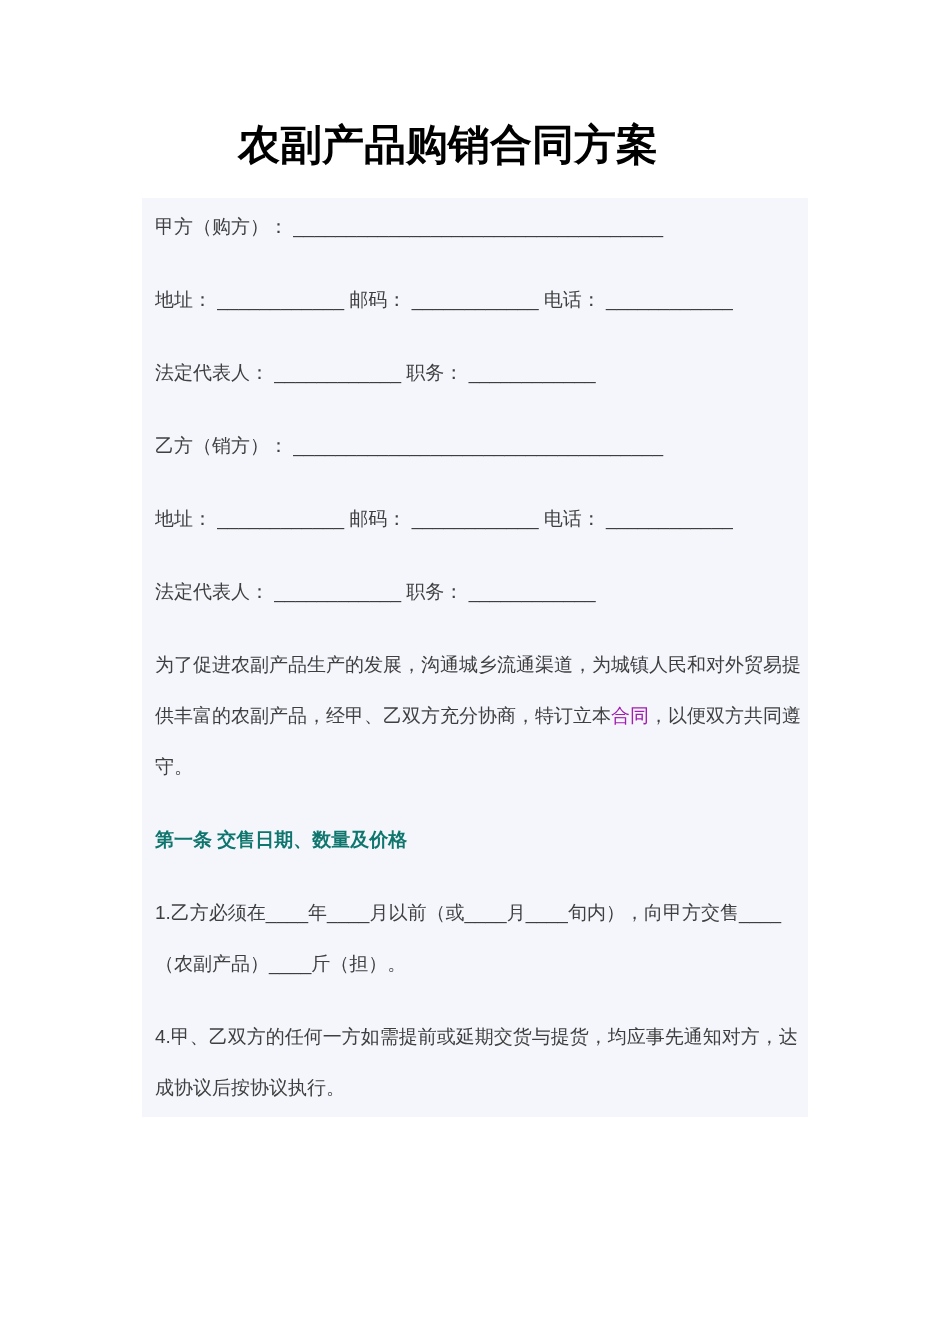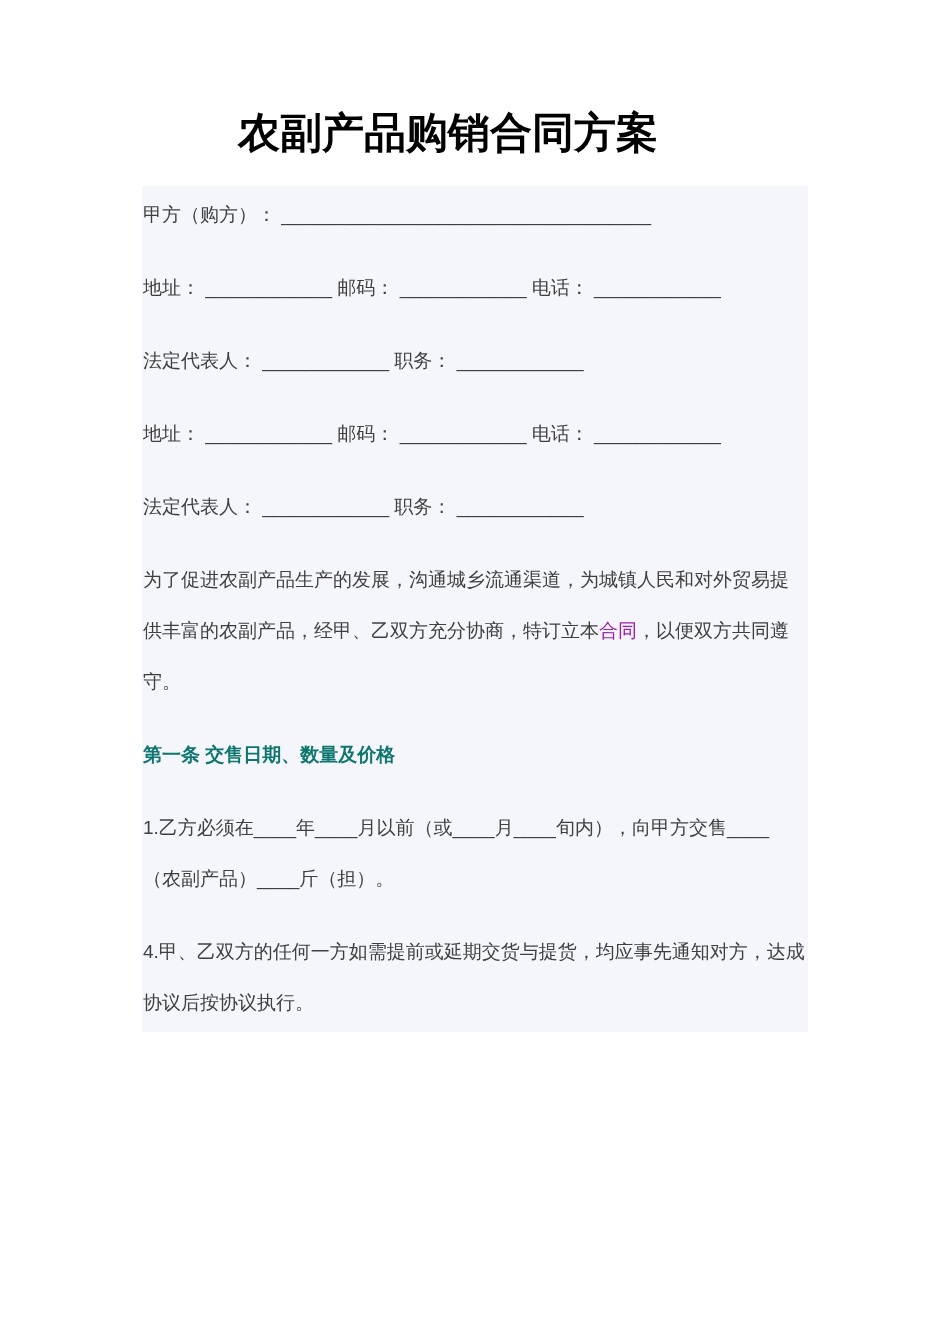--- a/index.html
+++ b/index.html
@@ -4,38 +4,38 @@
 <style>
   html, body { margin: 0; padding: 0; }
   body {
     width: 950px;
     height: 1344px;
     background: #ffffff;
     font-family: "Liberation Sans", sans-serif;
     overflow: hidden;
   }
   .doc-title {
-    margin: 0;
+    margin: 12px;
     padding: 106px 54px 0 0;   
     text-align: center;
     font-family: "Liberation Serif", serif;
     font-size: 42px;
     line-height: 1.3;
     font-weight: bold;
     color: #000000;
   }
   .contract-panel {
     width: 666px;
     margin: 25px auto 0 auto;
     background: #f4f6fc;
     padding: 3px 1px 4px 1px;
     box-sizing: border-box;
   }
   .para {
-    margin: 0 0 22px 0;
+    margin: 0 0 22px 12px;
     font-size: 19px;
     line-height: 51px;
     color: #3f3f3f;
     word-break: break-word;
   }
   .para:last-child { margin-bottom: 0; }
   .heading {
     font-weight: bold;
     color: #0f766e;
   }
@@ -51,20 +51,21 @@
 <h1 class="doc-title">农副产品购销合同方案</h1>
 
 <div class="contract-panel">
 
   <p class="para">甲方（购方）： ___________________________________</p>
 
   <p class="para">地址： ____________ 邮码： ____________ 电话： ____________</p>
 
   <p class="para">法定代表人： ____________ 职务： ____________</p>
 
+  <p class="para">乙方（销方）： ___________________________________</p>
 
   <p class="para">地址： ____________ 邮码： ____________ 电话： ____________</p>
 
   <p class="para">法定代表人： ____________ 职务： ____________</p>
 
   <p class="para"><span>为了促进农副产品生产的发展，沟通城乡流通渠道，为城镇人民和对外贸易提供丰富的农副产品，经甲、乙双方充分协商，特订立本</span><a class="inline-link">合同</a><span>，以便双方共同遵守。</span></p>
 
   <p class="para heading">第一条 交售日期、数量及价格</p>
 
   <p class="para">1.乙方必须在____年____月以前（或____月____旬内），向甲方交售____（农副产品）____斤（担）。</p>

